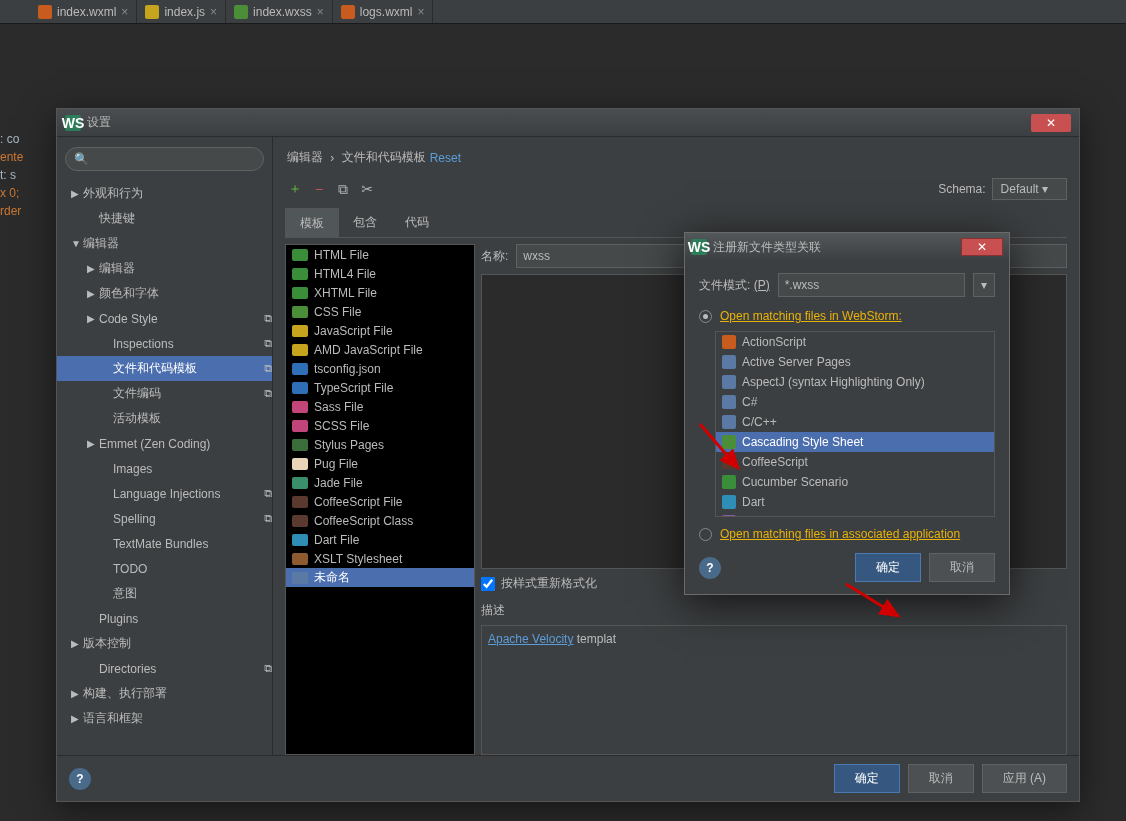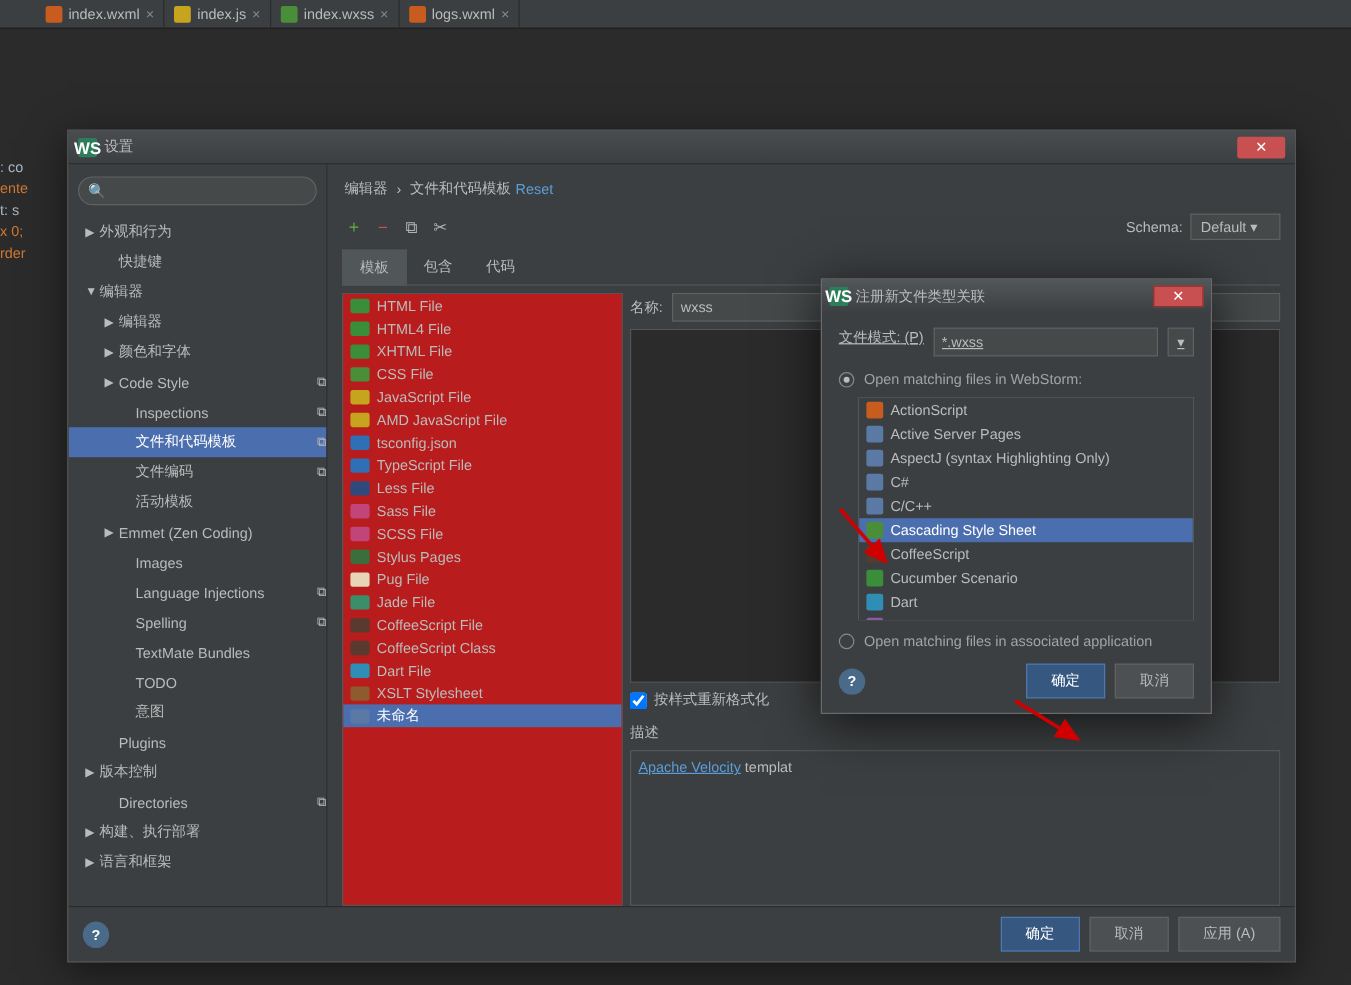--- a/index.html
+++ b/index.html
@@ -51,21 +51,21 @@
 .tool-copy { color: #afb1b3; }
 .tool-cut { color: #afb1b3; }
 .schema-wrap { margin-left: auto; display: flex; align-items: center; gap: 6px; color: #bbbbbb; }
 .schema-select { background: #45494a; border: 1px solid #616161; color: #bbb; padding: 3px 18px 3px 8px; }
 
 .sub-tabs { display: flex; border-bottom: 1px solid #555; }
 .sub-tab { padding: 6px 14px; color: #bbbbbb; cursor: pointer; }
 .sub-tab.active { background: #515658; border: 1px solid #555; border-bottom: none; margin-bottom: -1px; }
 
 .content-split { flex: 1; display: flex; gap: 6px; margin-top: 6px; overflow: hidden; }
-.file-list { width: 234px; background: #b91c1c; border: 1px solid #555; overflow-y: auto; }
+.file-list { width: 190px; background: #000000; border: 1px solid #555; overflow-y: auto; }
 .file-item { display: flex; align-items: center; height: 19px; padding: 0 6px; gap: 6px; cursor: pointer; }
 .file-item.selected { background: #4b6eaf; color: white; }
 .ficon { width: 16px; height: 12px; border-radius: 2px; font-size: 7px; color: white; text-align: center; line-height: 12px; font-weight: bold; }
 .ficon-html { background: #3a8e3a; }
 .ficon-css { background: #4a8e3a; }
 .ficon-js{ background: #c7a41e; }
 .ficon-ts{ background: #2e6fb5; }
 .ficon-less{ background: #2e4a7d; }
 .ficon-sass{ background: #c14579; }
 .ficon-scss{ background: #c14579; }
@@ -91,27 +91,27 @@
 .help-icon { width: 22px; height: 22px; border-radius: 50%; background: #4a6a8a; color: white; display: flex; align-items: center; justify-content: center; font-weight: bold; cursor: pointer; }
 .footer-btns { margin-left: auto; display: flex; gap: 8px; }
 .btn { background: #4c5052; border: 1px solid #616161; color: #bbbbbb; padding: 5px 20px; cursor: pointer; }
 .btn.primary { background: #365880; border-color: #4a7ab0; color: white; }
 
 .modal-dialog { position: absolute; left: 684px; top: 232px; width: 326px; background: #3c3f41; border: 1px solid #6a6a6a; box-shadow: 0 8px 40px rgba(0,0,0,0.7); z-index: 10; }
 .modal-titlebar { height: 28px; background: linear-gradient(#52575a, #3c3f41); display: flex; align-items: center; padding: 0 6px; }
 .modal-close { width: 42px; height: 18px; background: #c85050; color: white; display: flex; align-items: center; justify-content: center; cursor: pointer; border: 1px solid #8a3030; margin-left: auto; }
 .modal-body { padding: 12px 14px; }
 .info-text { color: #bbbbbb; margin-bottom: 10px; }
-.pattern-row { display: flex; align-items: flex-start; gap: 8px; margin-bottom: 12px; text-decoration: underline; }
+.pattern-row { display: flex; align-items: center; gap: 8px; margin-bottom: 12px; }
 .pattern-row .lbl { color: #bbbbbb; }
 .pattern-row .hint { text-decoration: underline; }
 .pattern-input { flex: 1; background: #45494a; border: 1px solid #616161; color: #bbb; padding: 4px 6px; }
 .pattern-dd { width: 22px; height: 24px; background: #45494a; border: 1px solid #616161; color: #bbb; display: flex; align-items: center; justify-content: center; cursor: pointer; }
 
-.radio-row { display: flex; align-items: center; gap: 8px; color: #a3a3a3; margin-bottom: 8px; }
+.radio-row { display: flex; align-items: center; gap: 8px; color: #eab308; margin-bottom: 8px; text-decoration: underline; }
 .radio { width: 13px; height: 13px; border-radius: 50%; border: 1px solid #888; display: inline-block; position: relative; }
 .radio.checked::after { content: ''; position: absolute; left: 3px; top: 3px; width: 5px; height: 5px; background: #bbb; border-radius: 50%; }
 
 .type-list { height: 186px; border: 1px solid #555; background: #3c3f41; overflow-y: auto; margin: 0 0 10px 16px; position: relative; }
 .type-list::-webkit-scrollbar { width: 10px; }
 .type-list::-webkit-scrollbar-track { background: #3c3f41; }
 .type-list::-webkit-scrollbar-thumb { background: #5a5e60; }
 .type-item { display: flex; align-items: center; height: 20px; padding: 0 6px; gap: 6px; cursor: pointer; }
 .type-item.selected { background: #4b6eaf; color: white; }
 .ticon { width: 14px; height: 14px; border-radius: 2px; }
@@ -315,24 +315,20 @@
               <span class="ficon ficon-js"></span>
               <span>AMD JavaScript File</span>
             </div>
             <div class="file-item">
               <span class="ficon ficon-ts"></span>
               <span>tsconfig.json</span>
             </div>
             <div class="file-item">
               <span class="ficon ficon-ts"></span>
               <span>TypeScript File</span>
-            </div>
-            <div class="file-item">
-              <span class="ficon ficon-less"></span>
-              <span>Less File</span>
             </div>
             <div class="file-item">
               <span class="ficon ficon-sass"></span>
               <span>Sass File</span>
             </div>
             <div class="file-item">
               <span class="ficon ficon-scss"></span>
               <span>SCSS File</span>
             </div>
             <div class="file-item">

